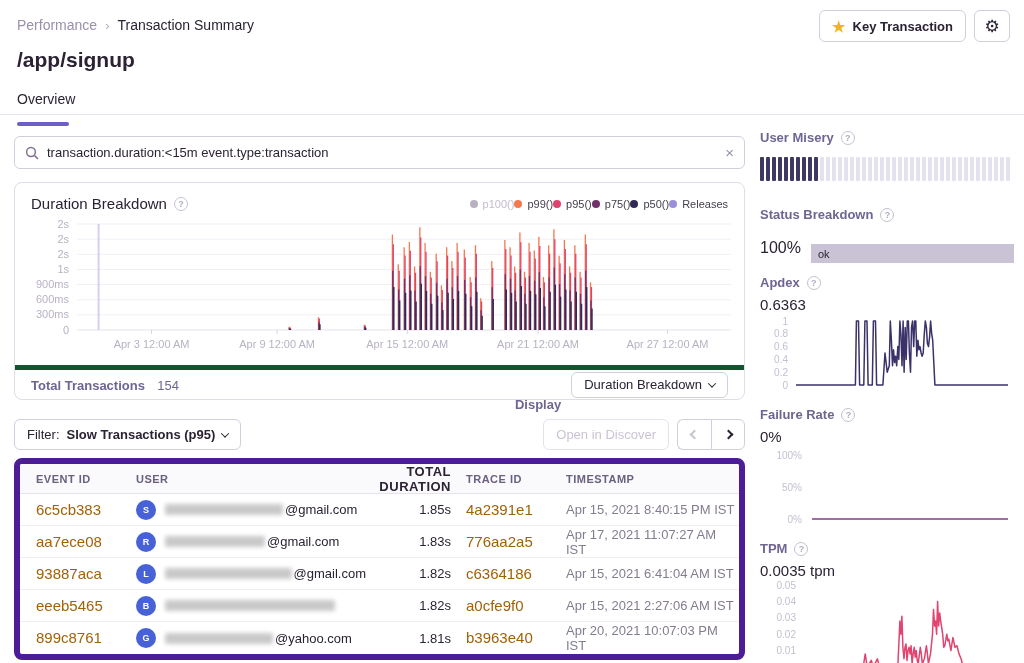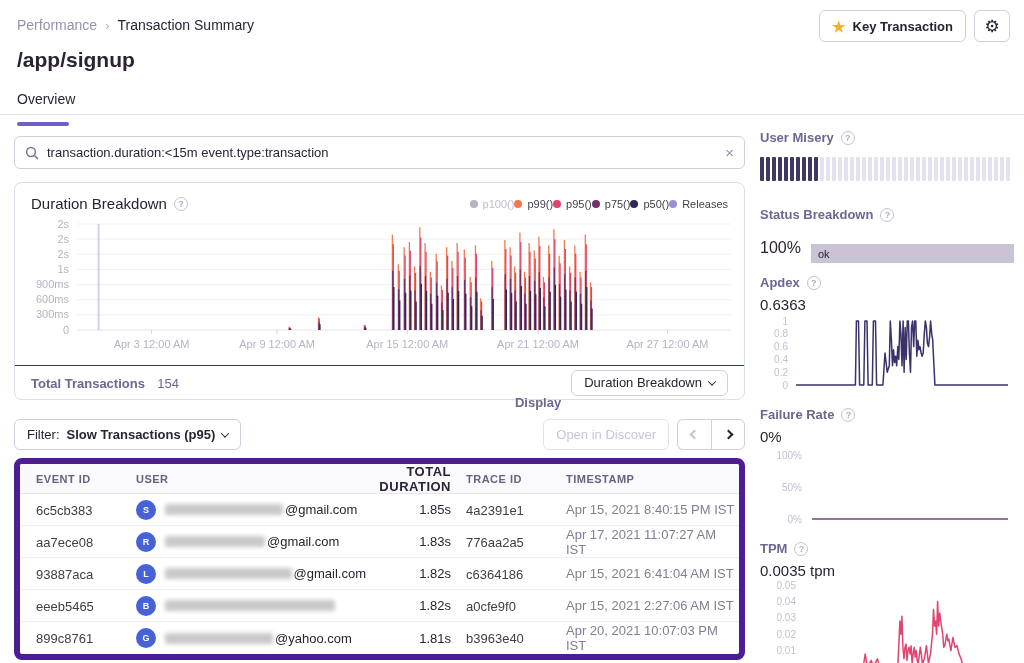--- a/index.html
+++ b/index.html
@@ -29,21 +29,21 @@
   
   .panel { position:absolute; left:14px; top:182px; width:731px; height:218px; border:1px solid #e0dce8; border-radius:8px; background:#fff; }
   .panel-header { display:flex; justify-content:space-between; align-items:center; padding:12px 16px 2px 16px; }
   .panel-title-wrap { display:flex; align-items:center; gap:7px; }
   .panel-title { font-size:15px; font-weight:500; color:#2b2233; }
   .qmark { width:14px; height:14px; border:1px solid #c6bfd2; border-radius:50%; color:#b4abc4; font-size:9px; display:inline-flex; align-items:center; justify-content:center; font-weight:700; }
   .legend { display:flex; align-items:center; font-size:11px; color:#45404d; }
   .legend-item { display:flex; align-items:center; gap:5px; cursor:pointer; }
   .legend-dot { width:8px; height:8px; border-radius:50%; }
   .legend-item.muted { color:#c3bccd; }
-  .panel-footer { position:absolute; left:0; bottom:0; width:100%; height:34px; border-top:1px solid #14532d; display:flex; align-items:center; justify-content:space-between; padding:0 16px; }
+  .panel-footer { position:absolute; left:0; bottom:0; width:100%; height:34px; border-top:5px solid #14532d; display:flex; align-items:center; justify-content:space-between; padding:0 16px; }
   .total-label { font-size:13px; font-weight:700; color:#6f6593; }
   .total-value { font-size:13px; color:#6f6593; margin-left:8px; }
   .display-wrap { display:flex; align-items:center; gap:10px; }
   .display-label { font-size:13px; font-weight:700; color:#6f6593;margin-top:40px; }
   .select-btn { height:26px; font-weight:400; font-size:13px; }
   .chev { width:6px; height:6px; border-right:1.5px solid currentColor; border-bottom:1.5px solid currentColor; transform:rotate(45deg) translate(-1px,-1px); display:inline-block; }
 
   
   .filter-row { position:absolute; left:14px; top:419px; width:731px; display:flex; justify-content:space-between; align-items:center; }
   .filter-btn { height:31px; font-weight:400; }
@@ -59,21 +59,21 @@
 
   
   .events-table { position:absolute; left:14px; top:458px; width:731px; border:6px solid #4c1d95; border-radius:8px; overflow:hidden; background:#fff; }
   .thead-row, .trow { display:grid; grid-template-columns:100px 230px 85px 115px 169px; align-items:center; padding:0 16px; }
   .thead-row { height:30px; background:#faf9fb; border-bottom:1px solid #e7e3ee; }
   .th { font-size:11px; font-weight:700; letter-spacing:0.5px; color:#6a6080; }
   .th.c-dur { text-align:right; }
   .th.c-trace { padding-left:15px; }
   .trow { height:32px; border-bottom:1px solid #f0edf3; }
   .trow:last-child { border-bottom:none; }
-  .tlink { color:#404040; font-size:13px; text-decoration:none; cursor:pointer; }
+  .tlink { color:#a16207; font-size:15px; text-decoration:none; cursor:pointer; }
   .c-user { display:flex; align-items:center; font-size:13px; }
   .avatar { width:20px; height:20px; border-radius:50%; background:#4662d6; color:#fff; font-size:9px; font-weight:700; display:inline-flex; align-items:center; justify-content:center; margin-right:9px; flex:none; }
   .redact { display:inline-block; height:11px; background:#c9c9c9; border-radius:2px; filter:blur(2px); margin-right:2px; }
   .c-dur { text-align:right; font-size:13px; color:#2b2233; }
   .c-trace { padding-left:15px; }
   .c-time { font-size:13px; color:#847c8f; }
 
   
   .sidebar { position:absolute; left:760px; top:130px; width:254px; }
   .side-heading { display:flex; align-items:center; gap:7px; font-size:13px; font-weight:700; color:#6f6593; }

